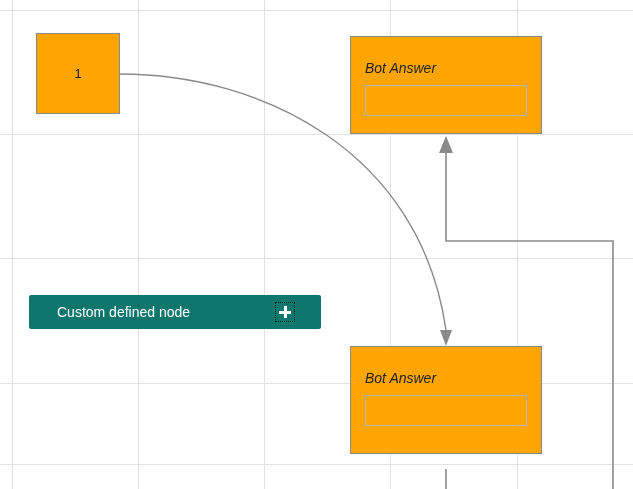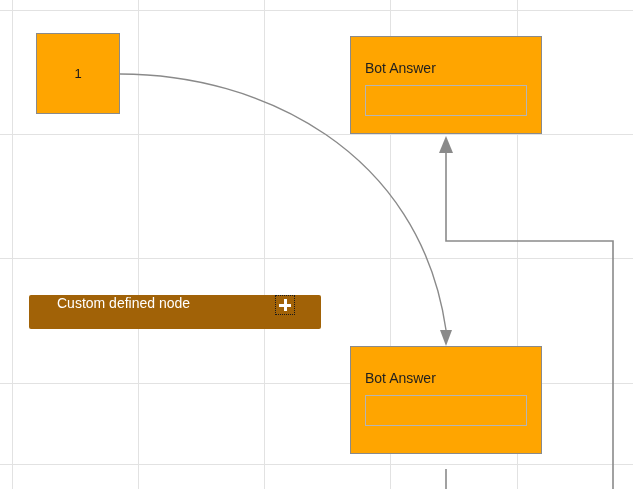--- a/index.html
+++ b/index.html
@@ -63,43 +63,44 @@
     padding: 0;
   }
   .node-title {
     position: absolute;
     left: 14px;
     top: 24px;
     font-size: 14px;
     color: #1f1f1f;
     line-height: 1;
     white-space: nowrap;
+    font-style: italic;
   }
   .node-slot {
     position: absolute;
     left: 14px;
     right: 14px;
     top: 48px;
     height: 31px;
     box-sizing: border-box;
     border: 1px solid #b5b5b5;
     background: transparent;
   }
   
   #custom-node-button {
     position: absolute;
     left: 29px;
     top: 295px;
     width: 292px;
     height: 34px;
     box-sizing: border-box;
-    background: #a16207;
+    background: #0f766e;
     border-radius: 2px;
     display: flex;
-    align-items: flex-start;
+    align-items: center;
     cursor: pointer;
   }
   #custom-node-label {
     flex: 1;
     padding-left: 28px;
     color: #ffffff;
     font-size: 14px;
     white-space: nowrap;
   }
   #add-node-icon {

